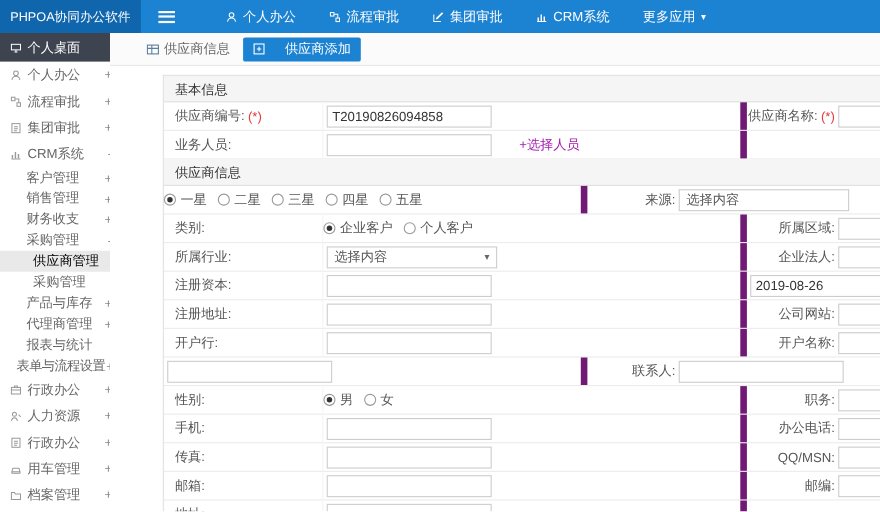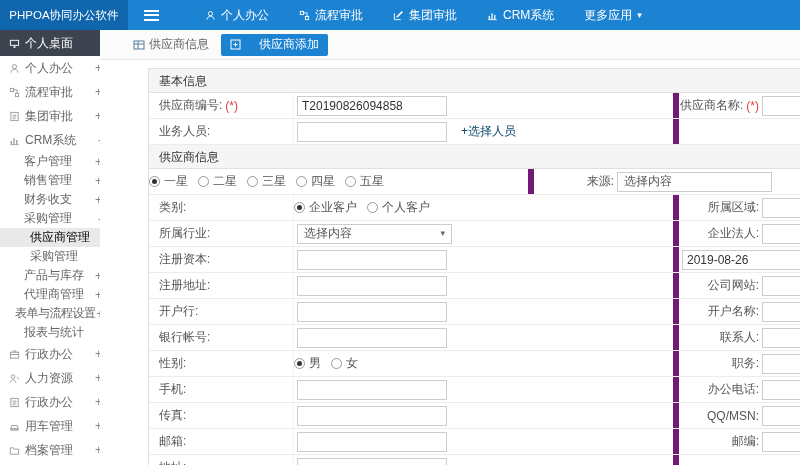--- a/index.html
+++ b/index.html
@@ -37,21 +37,21 @@
 .c1{width:145px;padding-left:10px;flex-shrink:0;white-space:nowrap}
 .c2{width:385px;flex-shrink:0;display:flex;align-items:center;border-right:6px solid #701a75;height:100%}
 .c1{border-right:1px solid #f4f4f4;height:100%;display:flex;align-items:center}
 .c3{width:80px;flex-shrink:0;white-space:nowrap;display:flex;justify-content:flex-end;align-items:center;height:100%}
 .c4{flex:1;display:flex;align-items:center;height:100%}
 input.txt{height:20px;border:1px solid #ccc;padding:0 4px;font:12px "Liberation Sans","DejaVu Sans",sans-serif;color:#333;width:150px;background:#fff;margin-left:3px}
 .w135{width:135px}
 .w300{width:300px}
 .far{margin-left:32px}
 .gray{background:#efefef;width:110px}
-.link{color:#0c4a6e;margin-left:14px;cursor:pointer}
+.link{color:#a21caf;margin-left:25px;cursor:pointer}
 .sel{width:155px;height:20px;border:1px solid #ccc;display:flex;align-items:center;justify-content:space-between;padding:0 6px;color:#555;background:#fff;cursor:pointer;margin-left:3px;flex-shrink:0}
 .sel .car{color:#666}
 .rd{width:11px;height:11px;border:1px solid #999;border-radius:50%;display:inline-block;margin-right:4px;flex-shrink:0;background:#fff;position:relative}
 .rd.on::after{content:"";position:absolute;left:2px;top:2px;width:5px;height:5px;border-radius:50%;background:#333}
 .opt{margin-right:10px;display:flex;align-items:center;cursor:pointer}
 .req{color:#e43c3c;font-style:normal;margin-left:3px}
 </style>
 </head>
 <body>
 
@@ -159,26 +159,26 @@
       <span>采购管理</span>
     </div>
   <div class="mi lv2">
       <span>产品与库存</span>
       <span class="sfx">+</span>
     </div>
   <div class="mi lv2">
       <span>代理商管理</span>
       <span class="sfx">+</span>
     </div>
+  <div class="mi lv2">
+      <span>报表与统计</span>
+    </div>
   <div class="mi lv2 sq">
       <span>表单与流程设置</span>
       <span class="sfx">+</span>
-    </div>
-  <div class="mi lv2">
-      <span>报表与统计</span>
     </div>
   <div class="mi lv1">
     <svg class="sic" viewBox="0 0 12 12">
         <rect x="1.5" y="3.5" width="9" height="6.5" fill="none" stroke="#999"></rect>
         <path d="M4.5 3.5V2h3v1.5M1.5 6h9" stroke="#999" fill="none"></path>
       </svg>
     <span>行政办公</span>
       <span class="sfx">+</span>
   </div>
   <div class="mi lv1">
@@ -376,23 +376,20 @@
           </div>
         <div class="c3">
             <span>开户名称:</span>
           </div>
         <div class="c4">
             <input class="txt far" style="">
           </div>
       </div>
 
       <div class="frow">
-        <div class="c1">
-            <span>银行帐号:</span>
-          </div>
         <div class="c2">
             <input class="txt" style="">
           </div>
         <div class="c3">
             <span>联系人:</span>
           </div>
         <div class="c4">
             <input class="txt far" style="">
           </div>
       </div>

